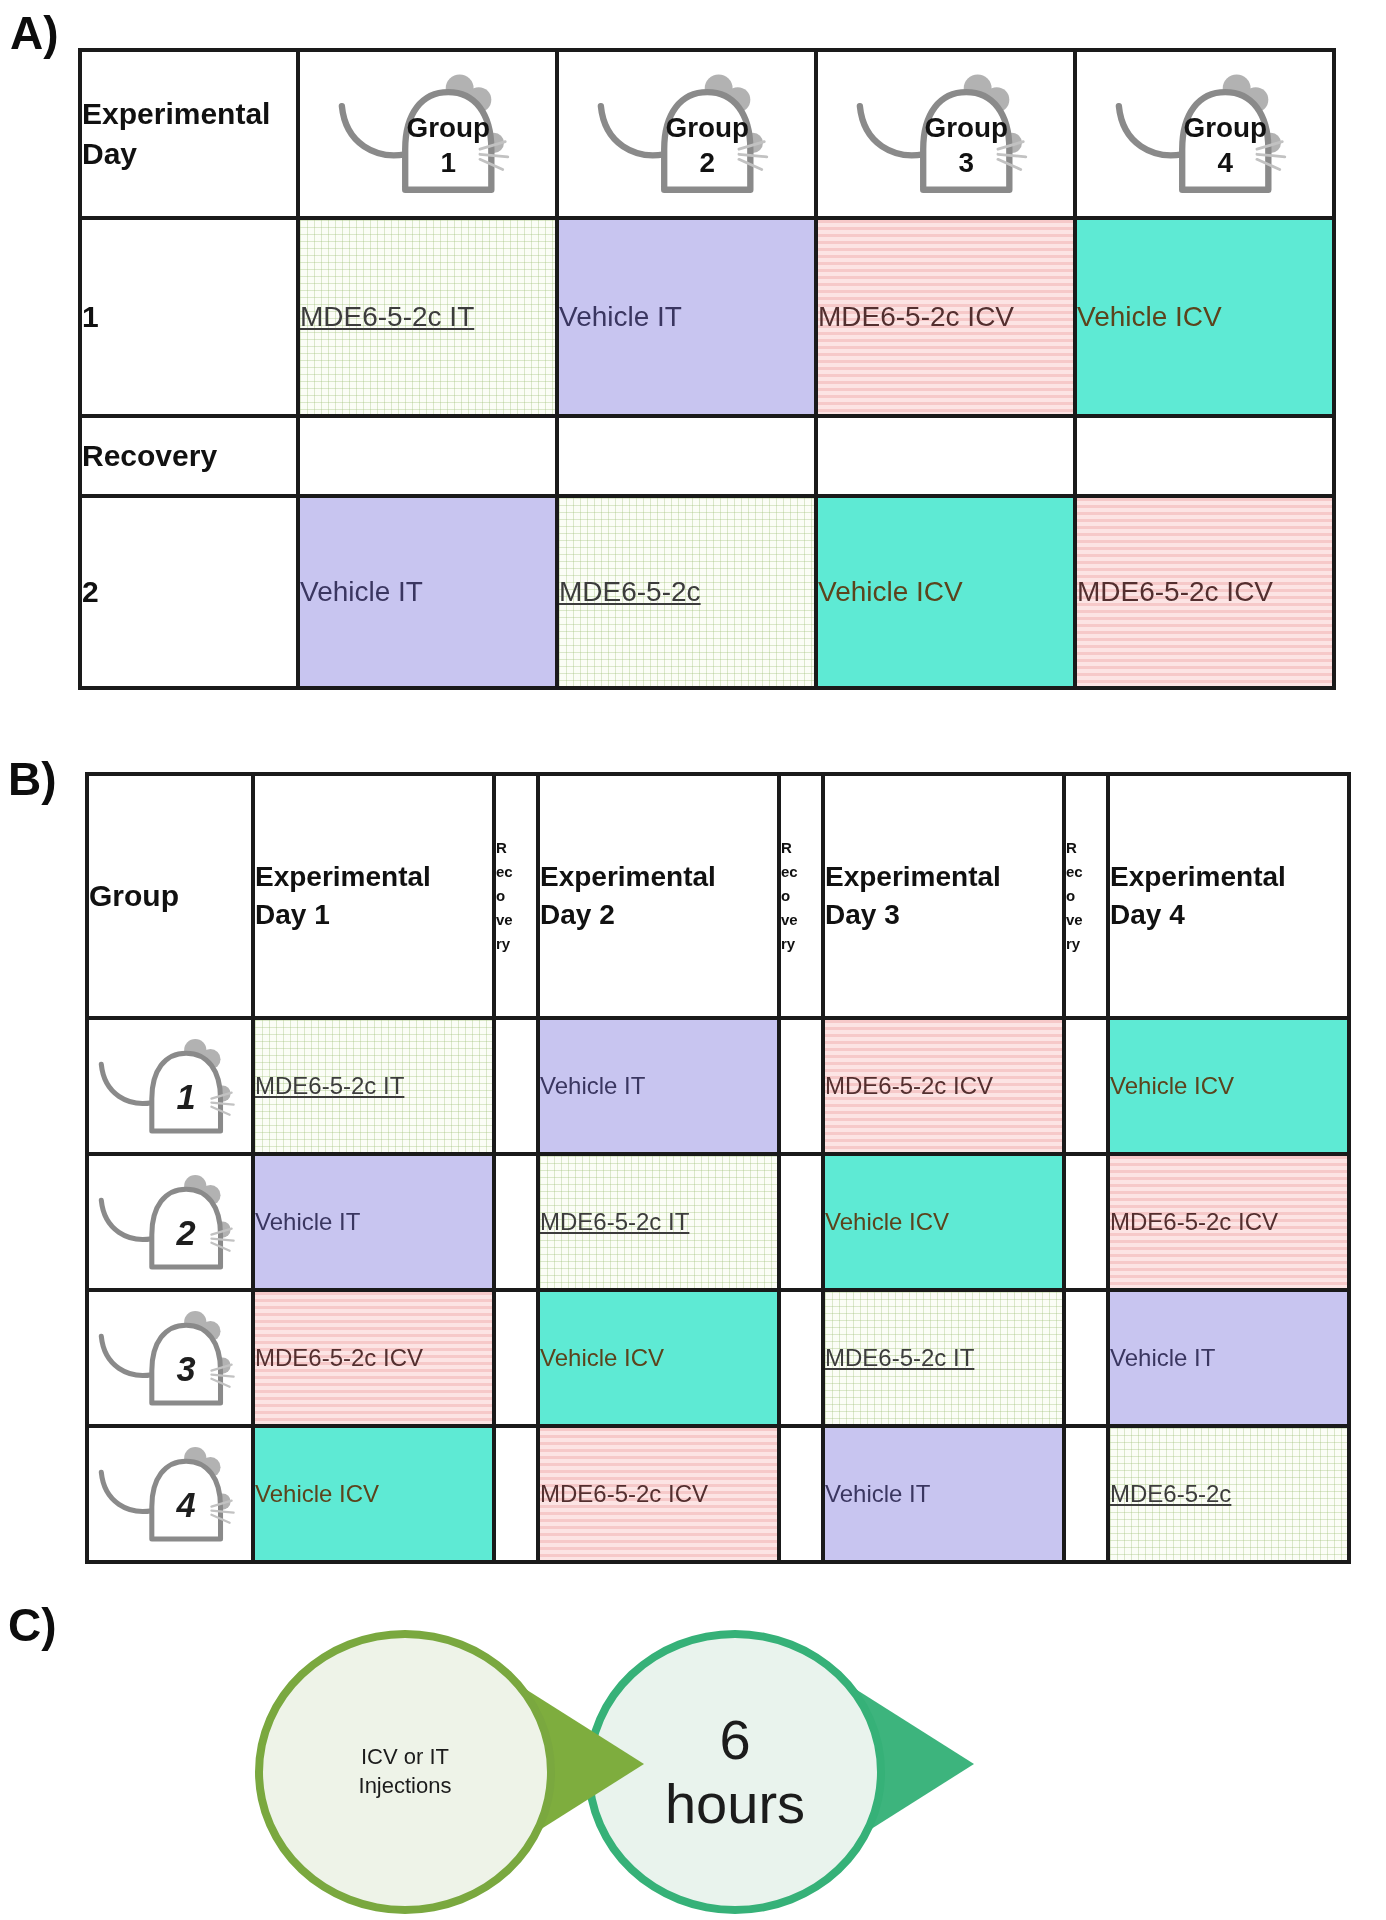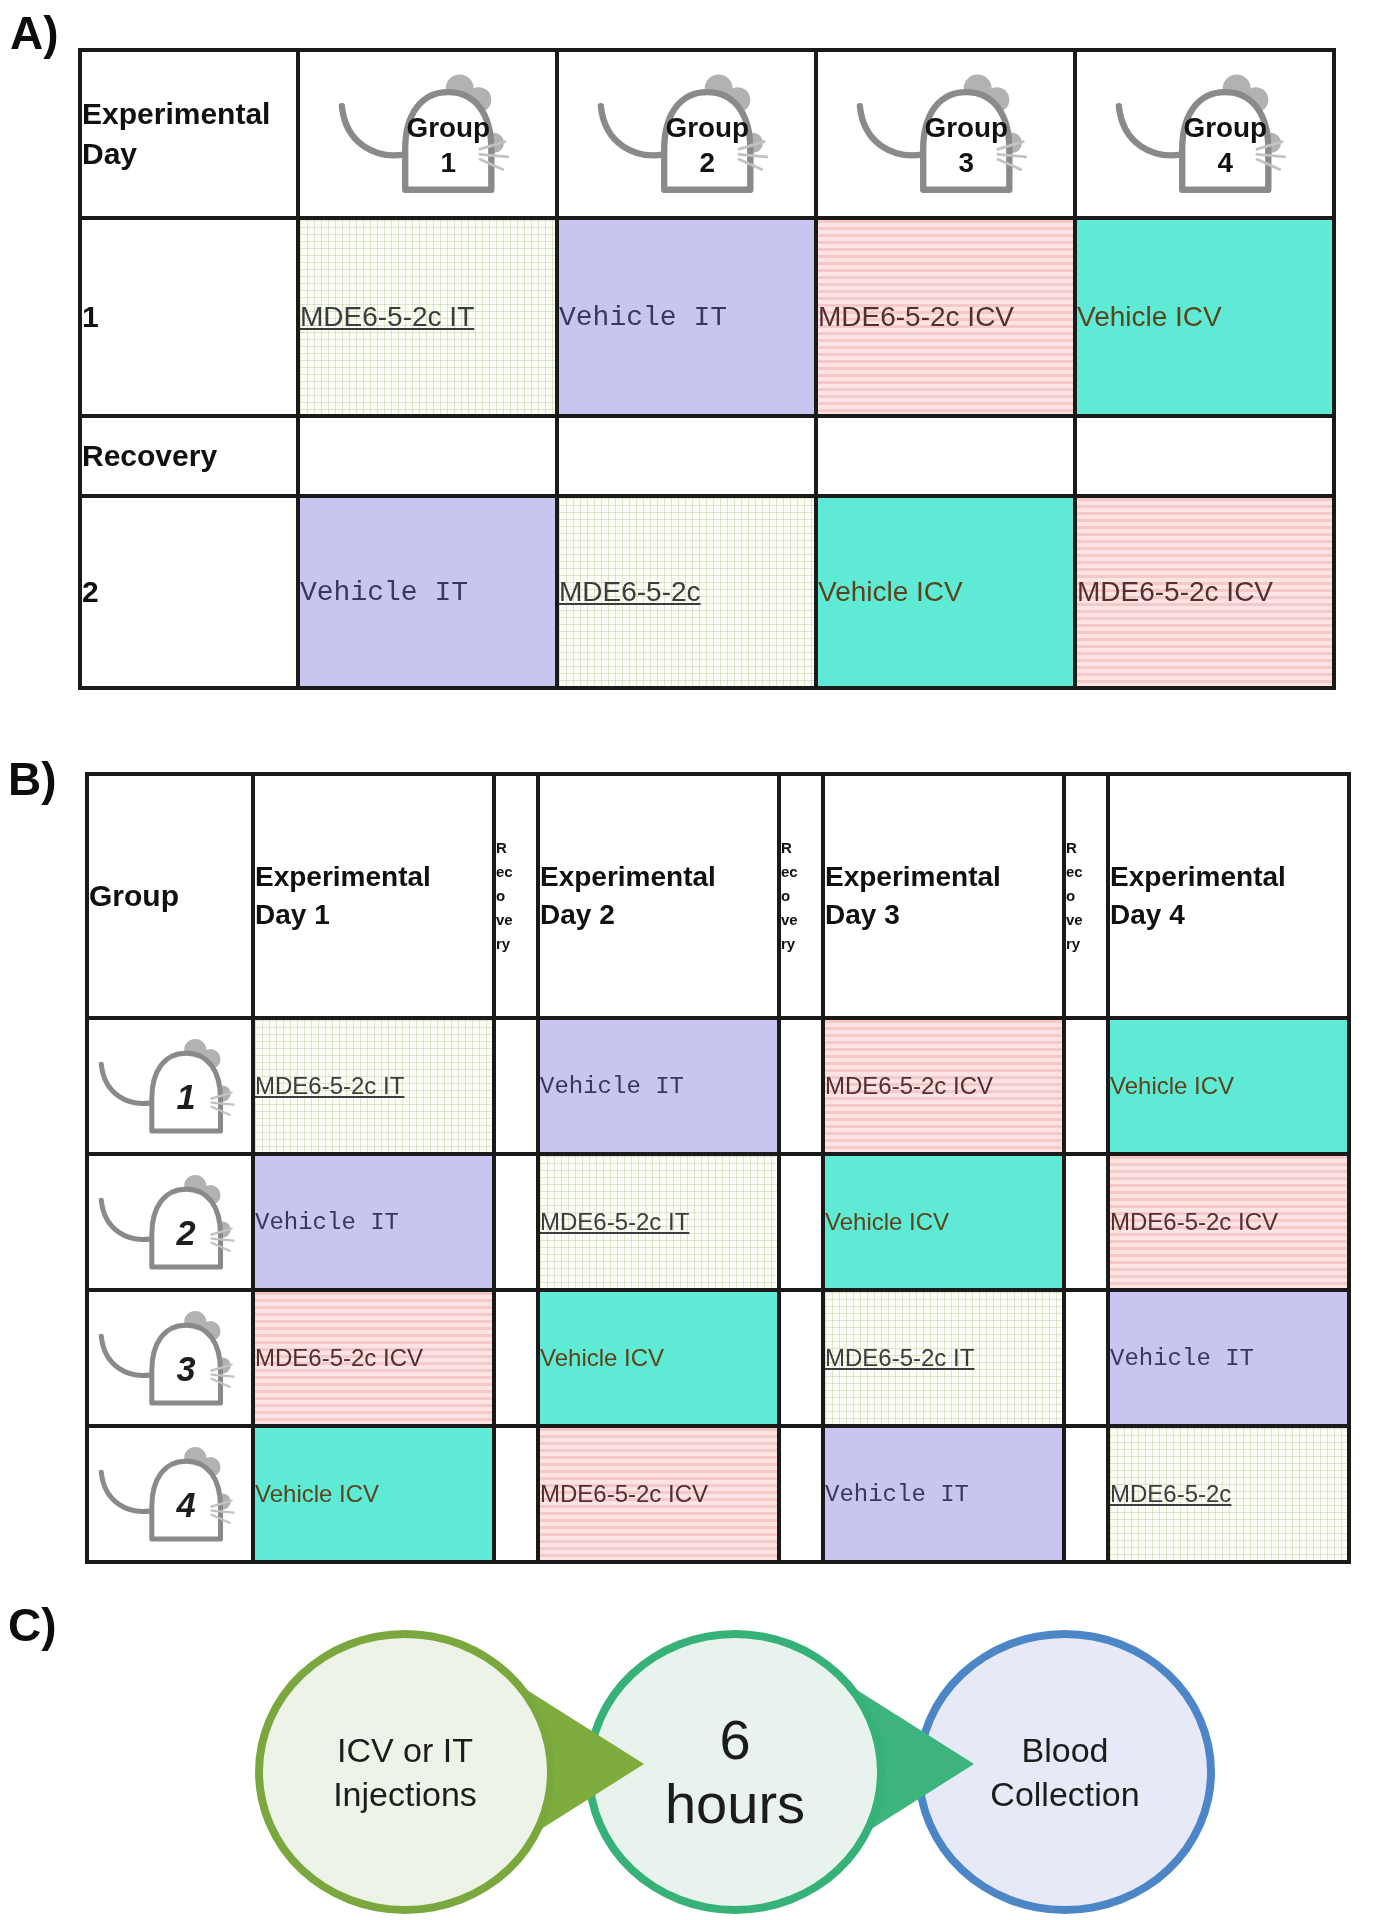--- a/index.html
+++ b/index.html
@@ -19,40 +19,40 @@
 
   .cell{font-size:28px;}
   .sched-b .cell{font-size:24px;}
 
   .plain{background:#ffffff;}
   .green{background-color:#fbfdf6;
          background-image:
            repeating-linear-gradient(to bottom, rgba(158,190,118,0.35) 0 1px, transparent 1px 7px),
            repeating-linear-gradient(to right,  rgba(158,190,118,0.35) 0 1px, transparent 1px 7px);
          color:#3c3c3c;text-decoration:underline;}
-  .purple{background:#c8c5f0;color:#3a3660;font-family:Liberation Mono, monospace;}
+  .purple{background:#c8c5f0;color:#3a3660;}
   .pink{background:repeating-linear-gradient(to bottom,#f6c9c9 0 3px,#fce4e4 3px 7px);color:#532f2f;}
   .orange{background:#5eead4;color:#5c431c;}
 
   .vert{display:inline-block;width:17px;word-break:break-all;white-space:normal;
         font-weight:bold;font-size:15px;line-height:1.6;color:#111;}
 
   
   .mouse{display:block;margin:0 auto;}
   .m-tail{stroke:#8a8a8a;stroke-width:5;fill:none;stroke-linecap:round;}
   .m-ear{fill:#b2b2b2;}
   .m-body{fill:#ffffff;stroke:#8a8a8a;stroke-width:5;stroke-linejoin:round;}
   .m-whisk{stroke:#c2c2c2;stroke-width:2.2;fill:none;stroke-linecap:round;}
   .m-glabel,.m-gnum{font-size:22px;font-weight:bold;fill:#111;}
   .m-bnum{font-size:34px;font-weight:bold;font-style:italic;fill:#1e1e1e;}
 
   
   .circle{position:absolute;width:284px;height:268px;border-radius:50%;
           display:flex;align-items:center;justify-content:center;text-align:center;
-          white-space:pre-line;font-size:34px;line-height:1.3;color:#1c1c1c;border:8px solid;}
+          white-space:pre-line;font-size:22px;line-height:1.3;color:#1c1c1c;border:8px solid;}
   .step1{left:255px;top:1630px;border-color:#7aa83f;background:#eef3e8;z-index:6;}
   .step2{left:585px;top:1630px;border-color:#36b178;background:#e9f3ed;z-index:4;font-size:56px;line-height:1.15;}
   .step3{left:915px;top:1630px;border-color:#4d86c6;background:#e7eaf6;z-index:2;}
   .c-arrow{position:absolute;width:166px;height:210px;clip-path:polygon(0 0,100% 50%,0 100%);}
   .arrow1{left:478px;top:1659px;background:#7ead3e;z-index:5;}
   .arrow2{left:808px;top:1659px;background:#3db47d;z-index:3;}
 </style>
 </head>
 <body>
 
@@ -261,16 +261,14 @@
   </table>
 
   <div class="panel-label" style="left:8px;top:1598px;">C)</div>
 
   <div class="circle step1">ICV or IT
 Injections</div>
   <div class="c-arrow arrow1"></div>
   <div class="circle step2">6
 hours</div>
   <div class="c-arrow arrow2"></div>
-  <div class="circle step3">Blood
-Collection</div>
 
 </div>
 
 </body></html>

